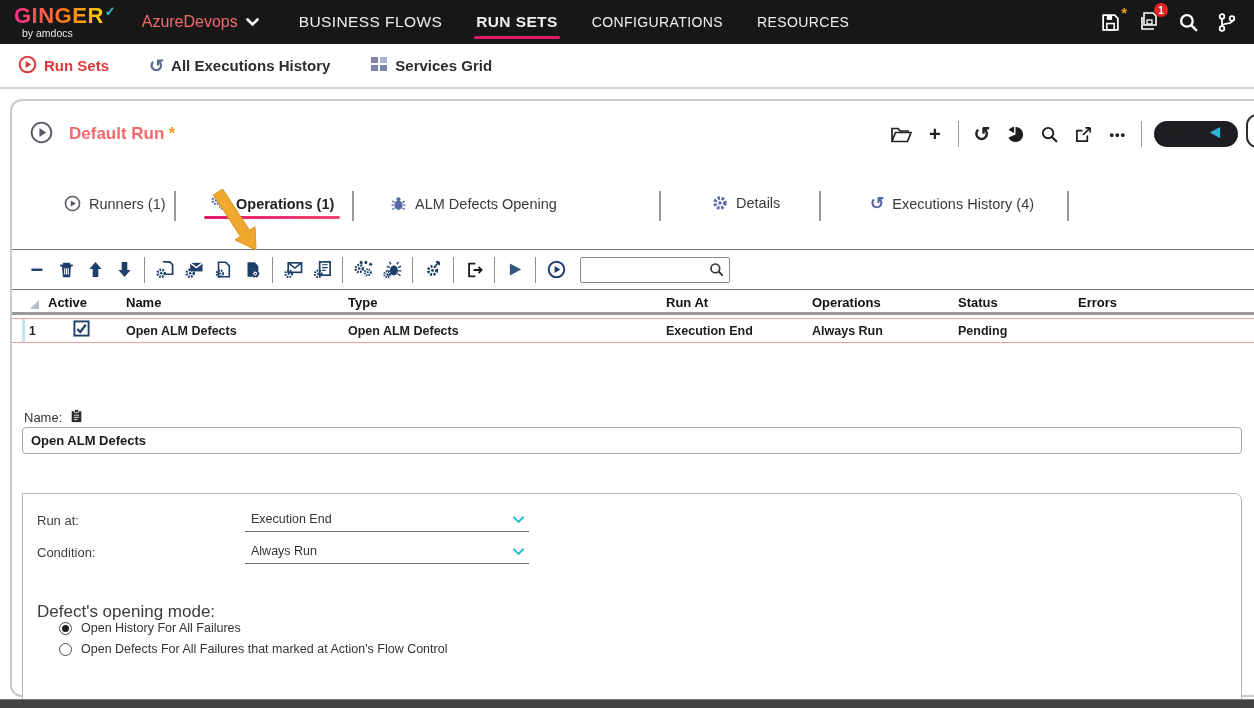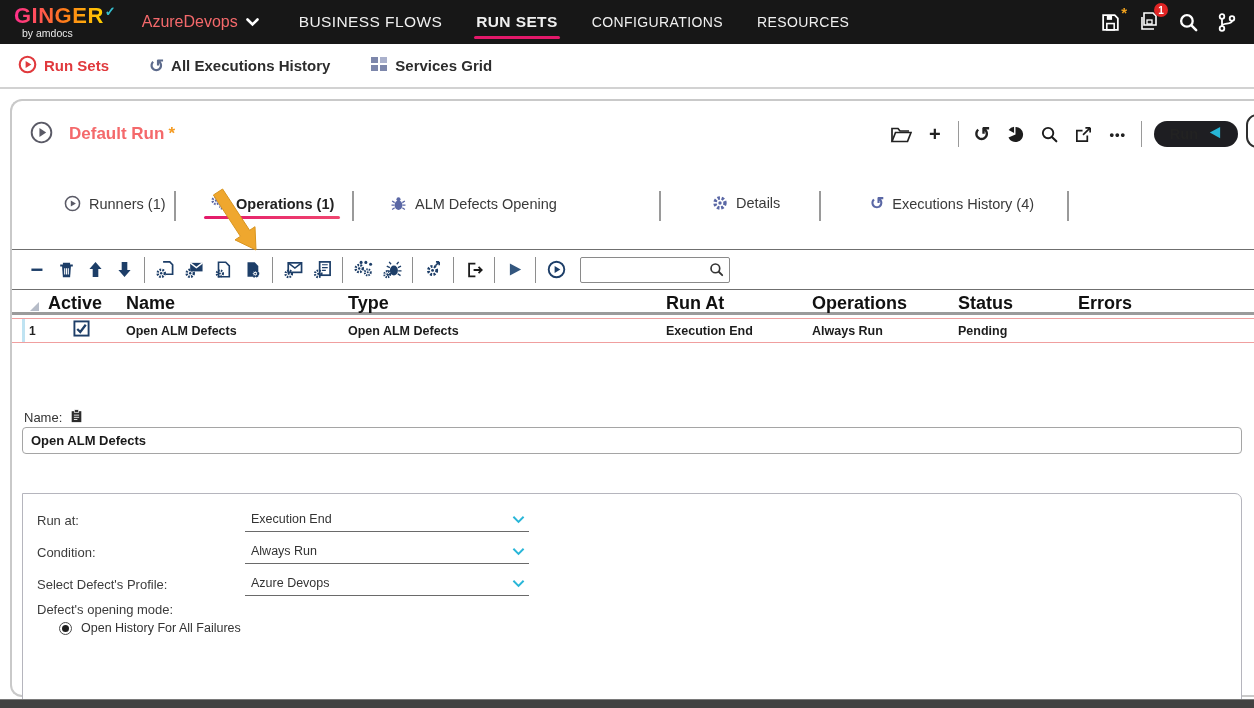--- a/index.html
+++ b/index.html
@@ -103,21 +103,21 @@
   }
   .op-search svg { position:absolute; right:6px; top:5px; }
 
   
   .grid-head, .grid-row {
     position:absolute; left:0; right:0; display:grid;
     grid-template-columns:20px 78px 222px 318px 146px 146px 120px auto;
     padding-left:10px; align-items:center;
   }
   .grid-head { top:192px; height:22px; border-bottom:3px solid #9b9b9b; }
-  .grid-head .hcell { font-size:18px; font-weight:bold; color:#111; padding-left:6px; }
+  .grid-head .hcell { font-size:13px; font-weight:bold; color:#111; padding-left:6px; }
   .corner-cell { position:relative; height:100%; }
   .corner-tri {
     position:absolute; right:3px; bottom:3px; width:0; height:0;
     border-left:9px solid transparent; border-bottom:9px solid #b6bcc8;
   }
   .grid-row { top:217px; height:25px; border-top:1.5px solid #f09f9f; border-bottom:1.5px solid #f09f9f; }
   .grid-row .cell { font-size:12.5px; font-weight:bold; color:#1c1c1c; padding-left:6px; }
   .rownum { font-size:12px; font-weight:bold; color:#222; padding-left:4px; border-left:3px solid #bfe3f2; height:100%; display:flex; align-items:center; }
   .cb-wrap { display:flex; justify-content:center; }
 
@@ -138,21 +138,21 @@
     position:absolute; left:10px; right:18px; top:392px; height:226px;
     border:1px solid #b5b5bd; border-radius:0 7px 7px 7px; background:#fff;
   }
   .frow { position:absolute; left:14px; right:0; height:24px; display:flex; align-items:center; }
   .frow .flabel { font-size:13px; color:#3c3c3c; width:208px; }
   .ddl {
     width:284px; display:flex; align-items:center; justify-content:space-between;
     border-bottom:1.5px solid #6a6a6a; padding:2px 4px 3px 6px; cursor:pointer;
   }
   .ddl .dval { font-size:12.5px; color:#333; }
-  .mode-label { position:absolute; left:14px; top:108px; font-size:13px; color:#3c3c3c; }
+  .mode-label { position:absolute; left:14px; top:108px; font-size:17px; color:#3c3c3c; }
   .ropt { position:absolute; left:36px; display:flex; align-items:center; gap:9px; font-size:12.5px; color:#333; cursor:pointer; }
   .radio { width:13px; height:13px; border:1.5px solid #4c4c4c; border-radius:50%; display:inline-flex; align-items:center; justify-content:center; background:#fff; }
   .radio.sel::after { content:""; width:7px; height:7px; border-radius:50%; background:#1f1f1f; }
 
   .arrow-overlay { position:absolute; left:0; top:0; pointer-events:none; z-index:5; }
   .bottom-bar { position:absolute; left:0; right:0; bottom:0; height:9px; background:#424242; border-top:1px solid #7a7a7a; }
 </style>
 </head>
 <body>
 
@@ -535,36 +535,29 @@
         <span class="flabel">Condition:</span>
         <div class="ddl">
           <span class="dval">Always Run</span>
           <span class="ticon">
             <svg width="13" height="9" viewBox="0 0 14 9">
                 <path d="M1.5 1.5l5.5 5.5 5.5-5.5" fill="none" stroke="#29b6d8" stroke-width="2.1"></path>
               </svg>
           </span>
         </div>
       </div>
-      <div class="frow" style="top:78px">
-        <span class="flabel">Select Defect's Profile:</span>
-        <div class="ddl">
-          <span class="dval">Azure Devops</span>
-          <span class="ticon">
-            <svg width="13" height="9" viewBox="0 0 14 9">
-                <path d="M1.5 1.5l5.5 5.5 5.5-5.5" fill="none" stroke="#29b6d8" stroke-width="2.1"></path>
-              </svg>
-          </span>
-        </div>
-      </div>
       <div class="mode-label">Defect's opening mode:</div>
       <div class="ropt" style="top:127px">
         <span class="radio sel"></span>
         <span>Open History For All Failures</span>
       </div>
+      <div class="ropt" style="top:148px">
+        <span class="radio"></span>
+        <span>Open Defects For All Failures that marked at Action's Flow Control</span>
+      </div>
     </div>
   </main>
 
   <svg class="arrow-overlay" width="1254" height="708">
     <polygon points="222.6,189 249.6,230.3 255,226.7 256,250 235,239.9 240.4,236.3 213.4,195" fill="#EFA72E" stroke="#D89520" stroke-width="1"></polygon>
   </svg>
 
   <div class="bottom-bar"></div>
 </div>
 

